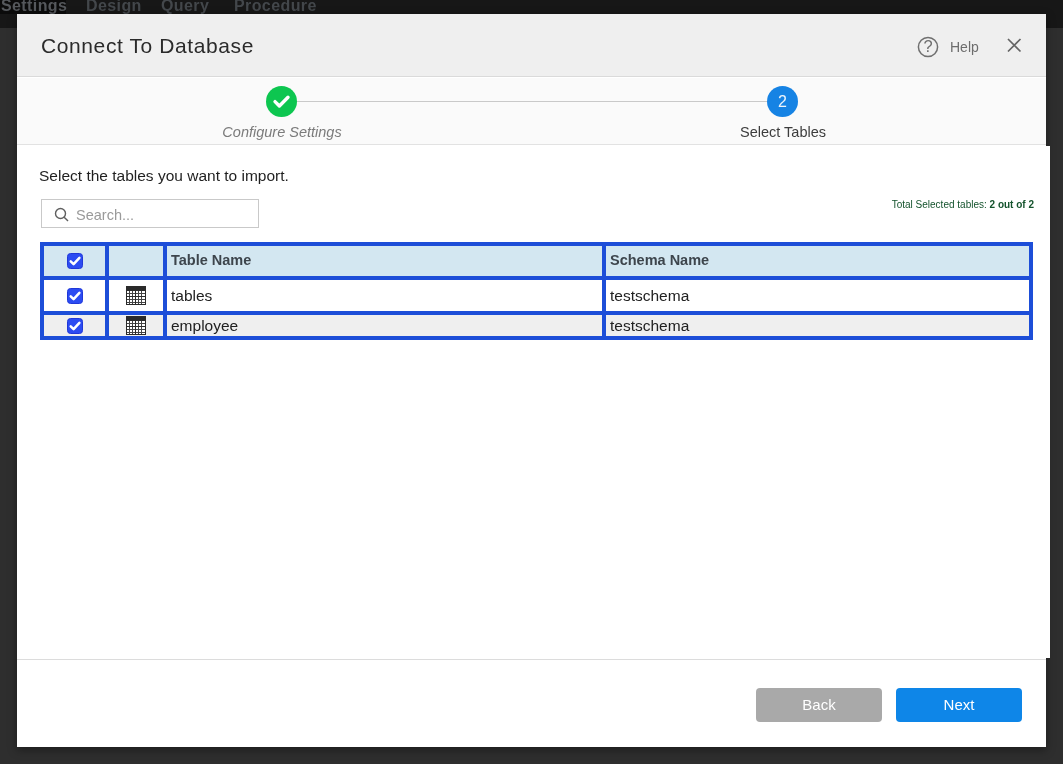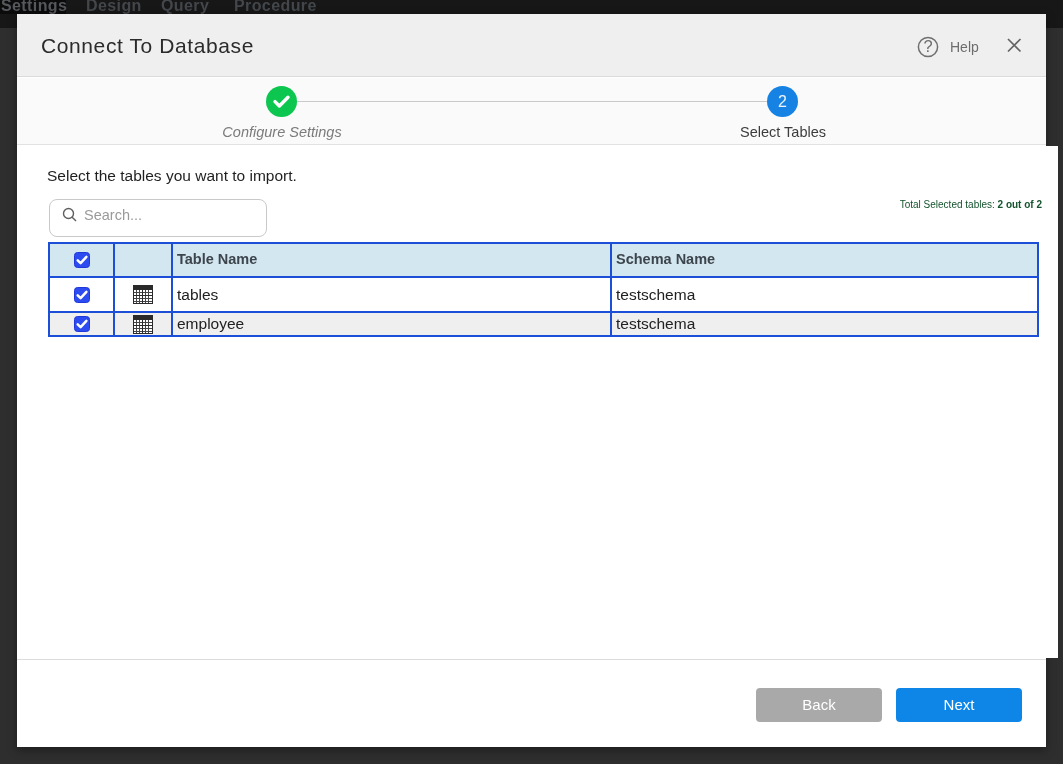--- a/index.html
+++ b/index.html
@@ -16,28 +16,28 @@
   .help .txt { position:absolute; left:33px; top:3px; }
   .closex { position:absolute; left:983px; top:17px; width:28px; height:28px; }
   .stepper { position:absolute; left:0; top:64px; width:100%; height:67px; background:#fafafa; border-bottom:1px solid #e2e2e2; }
   .stepline { position:absolute; left:280px; top:23px; width:470px; height:1px; background:#c9c9c9; }
   .circle { position:absolute; top:8px; width:31px; height:31px; border-radius:50%; }
   .c-green { left:249px; background:#0dc650; }
   .c-blue  { left:750px; background:#1683e4; color:#eef5fc; font-size:16px; text-align:center; line-height:31px; }
   .steplabel { position:absolute; top:46px; width:300px; text-align:center; font-size:14.5px; }
   .sl1 { left:115px; color:#7b7b7b;font-style:italic; }
   .sl2 { left:616px; color:#3c3c3c; }
-  .bodyarea { position:absolute; left:12px; top:132px; width:100%; height:512px; background:#ffffff; }
+  .bodyarea { position:absolute; left:4px; top:132px; width:100%; height:512px; background:#ffffff; }
   .prompt { position:absolute; left:18px; top:21px; font-size:15.5px; color:#1f1f1f; }
-  .search { position:absolute; left:20px; top:53px; width:218px; height:38px; border:1px solid #c9c9c9; border-radius:8px; background:#fff; }
+  .search { position:absolute; left:20px; top:53px; width:218px; height:29px; border:1px solid #c9c9c9; border-radius:0; background:#fff; }
   .search .ph { position:absolute; left:34px; top:7px; font-size:14.5px; color:#9a9a9a; }
   .search svg { position:absolute; left:11px; top:6px; }
   .total { position:absolute; right:16px; top:53px; font-size:10px; color:#14532d; }
   table.grid { position:absolute; left:19px; top:96px; width:989px; border-collapse:collapse; table-layout:fixed; font-size:15.5px; color:#212121; }
-  table.grid td { border:2px solid #1d4ed8; padding:0; }
+  table.grid td { border:4px solid #1d4ed8; padding:0; }
   tr.hdr td { background:#d3e7f1; height:34px; font-weight:700; color:#3d454c; font-size:14.5px; }
   tr.r1 td { background:#ffffff; height:35px; }
   tr.r2 td { background:#efefef; height:24px; }
   td.cbc { text-align:center; } td.cbc svg { margin-top:-1px; }
   td.icc { text-align:center; }
   table.grid td.txt { padding-left:4px; }
   tr.hdr td.txt { padding-bottom:2px; }
   .footer { position:absolute; left:0; top:645px; width:100%; height:88px; background:#fff; border-top:1px solid #dcdcdc; }
   .btn { position:absolute; top:28px; width:126px; height:34px; border:none; border-radius:4px; color:#fff; font-size:15px; text-align:center; line-height:34px; font-family:"Liberation Sans", sans-serif; }
   .btn.back { left:739px; background:#a9a9a9; }

